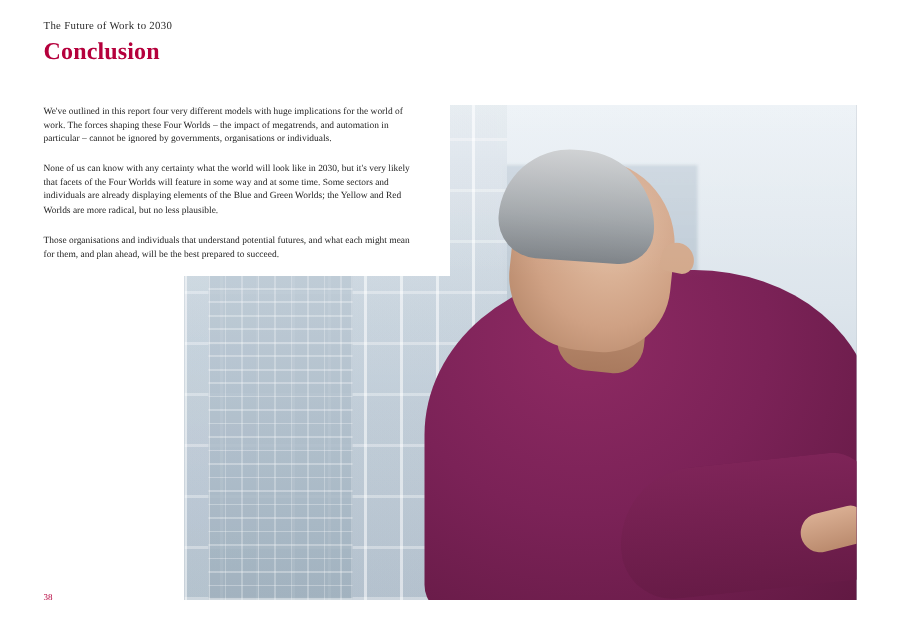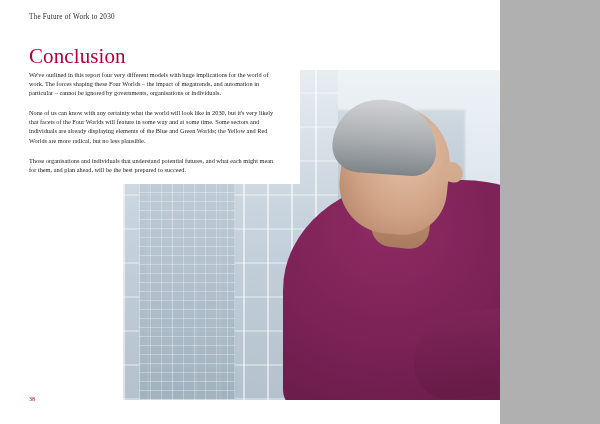--- a/index.html
+++ b/index.html
@@ -6,46 +6,46 @@
   html, body {
     margin: 0;
     padding: 0;
     background: #b0b0b0;
   }
   body {
     font-family: "Liberation Serif", serif;
   }
   .page {
     position: relative;
-    width: 500px;
+    width: 600px;
     height: 424px;
     background: #ffffff;
     overflow: hidden;
   }
 
   
   .running-header {
     position: absolute;
     top: 13px;
     left: 29px;
     font-size: 7.2px;
     color: #2b2b2b;
     letter-spacing: 0.2px;
     font-family: "Liberation Serif", serif;
   }
 
   
   .title {
     position: absolute;
-    top: 44px;
-    left: 29px;
-    font-size: 21px;
+    top: 26px;
+    left: 29px;
+    font-size: 16px;
     color: #b5003c;
     font-family: "Liberation Serif", serif;
-    font-weight: normal;
+    font-weight: bold;
     letter-spacing: 0.1px;
     margin: 0;
   }
 
   
   .body-col {
     position: absolute;
     top: 70px;
     left: 29px;
     width: 252px;

